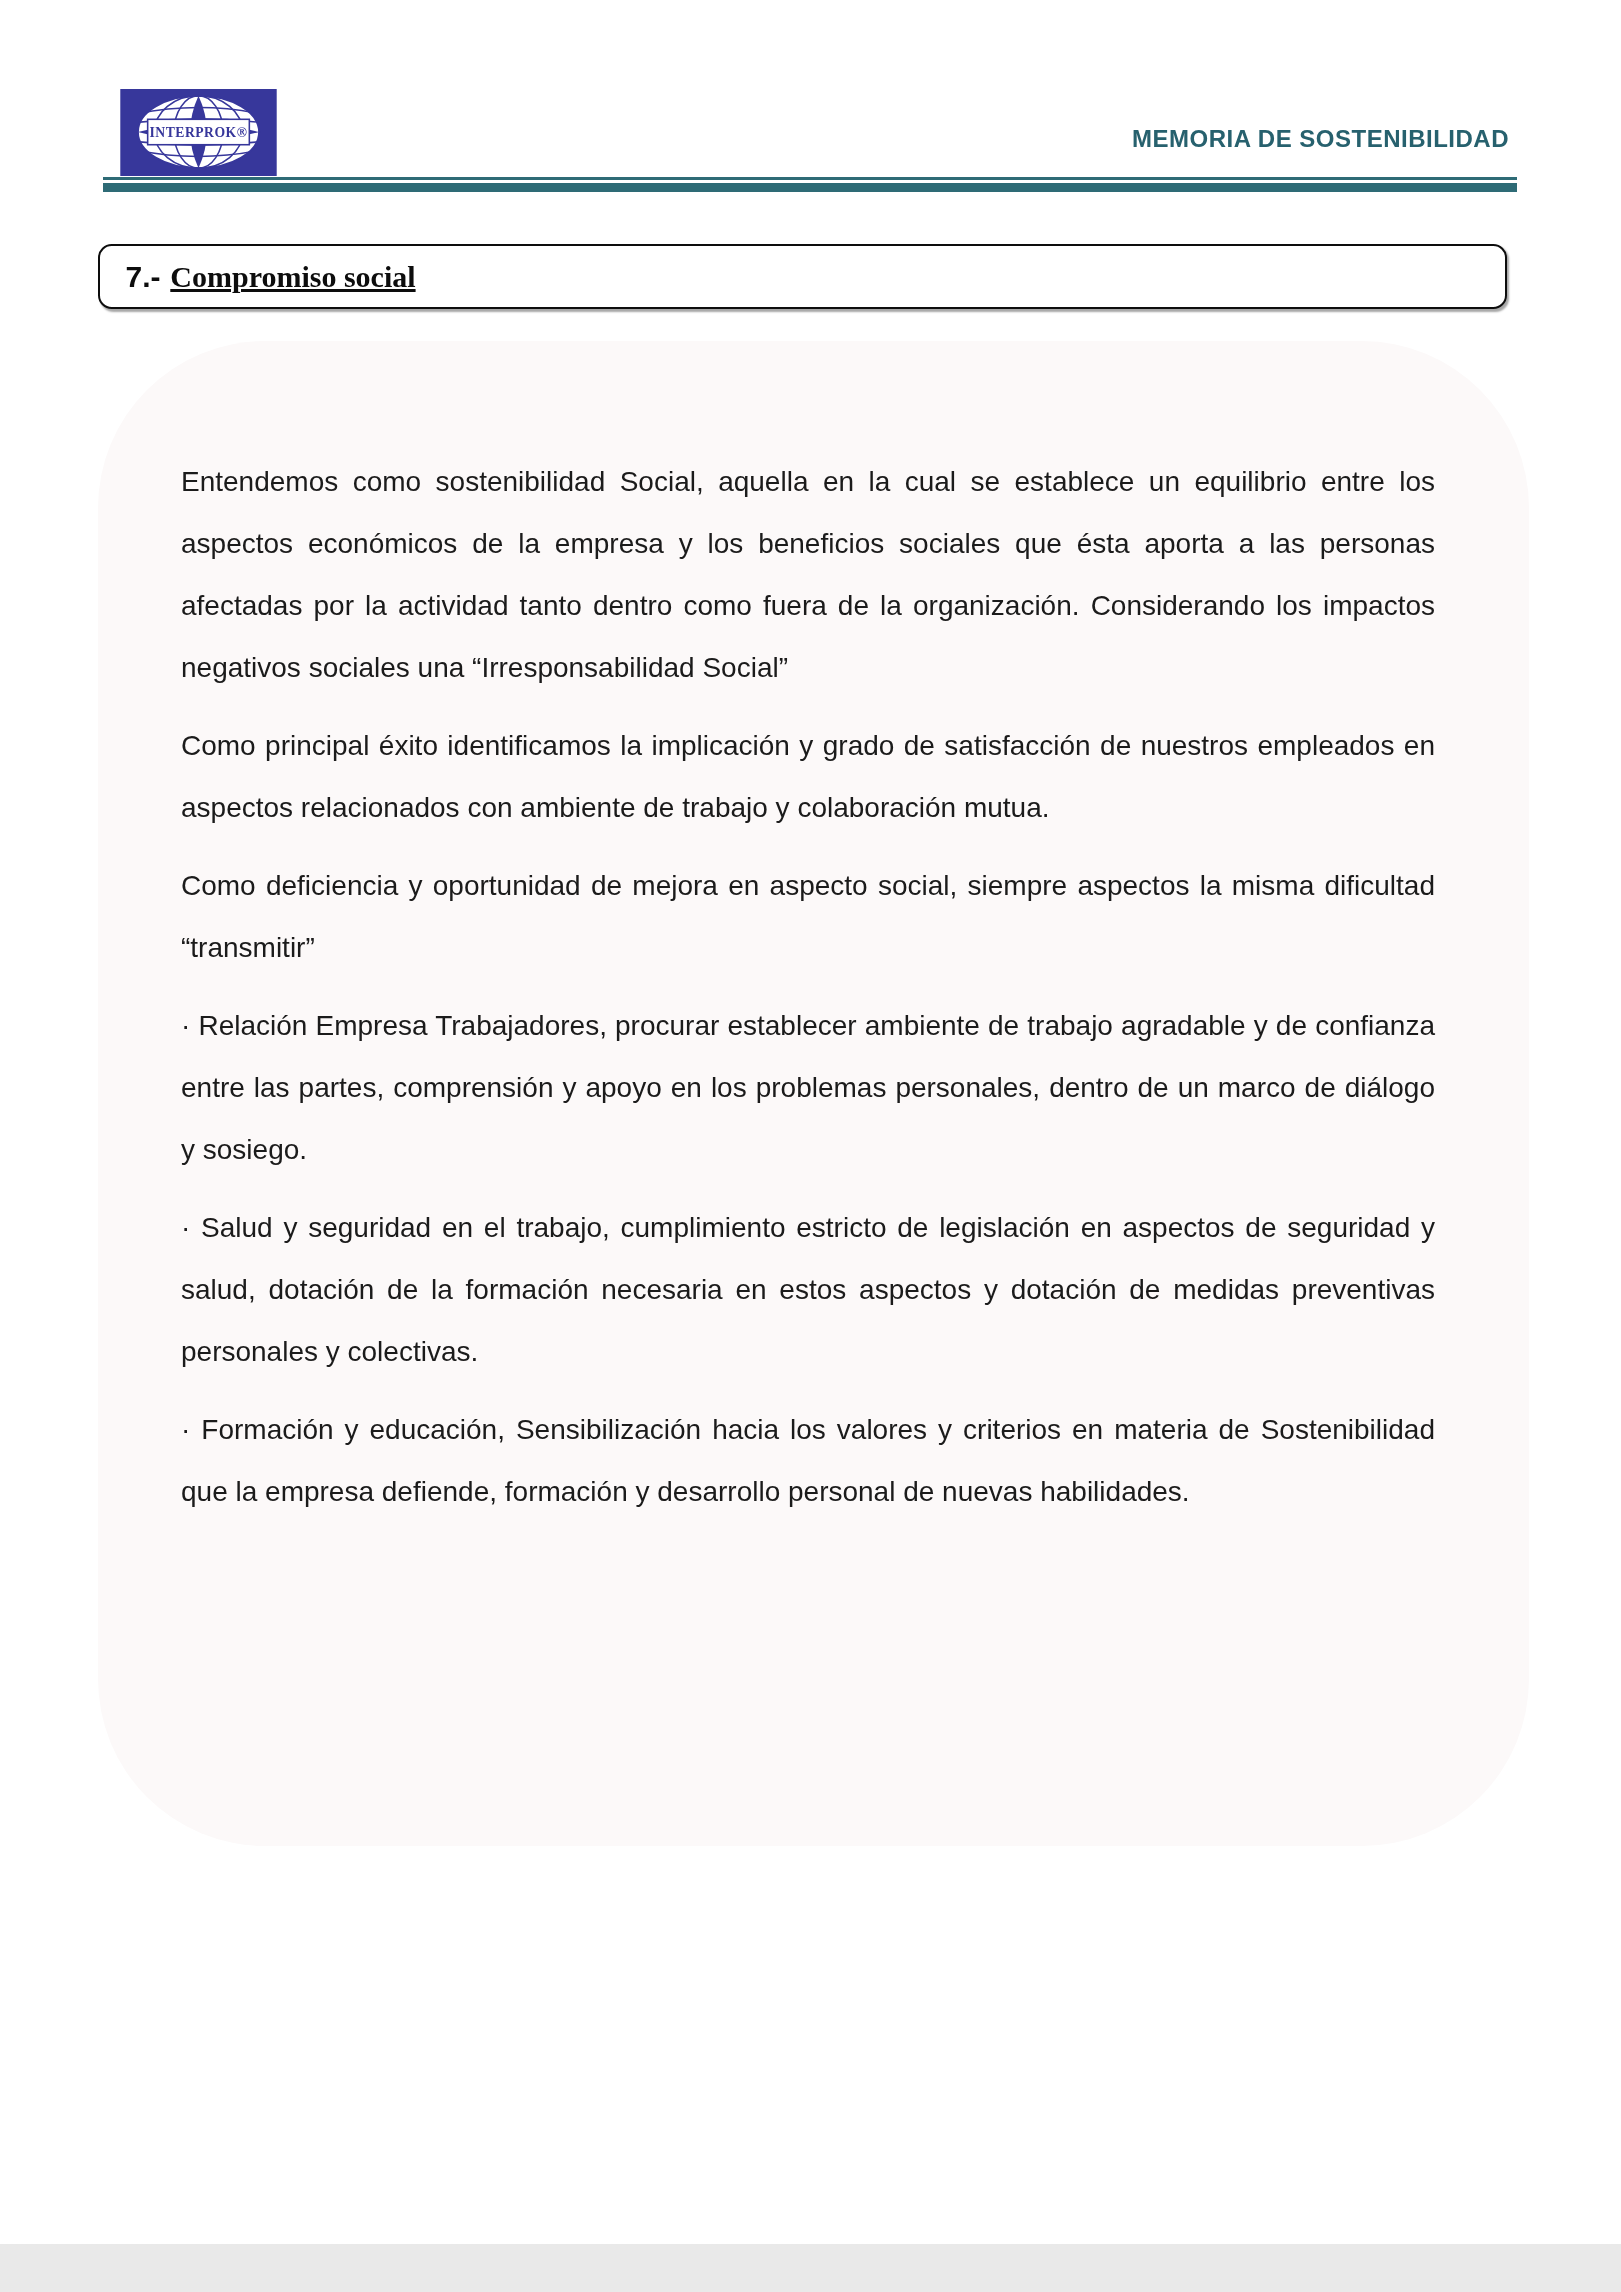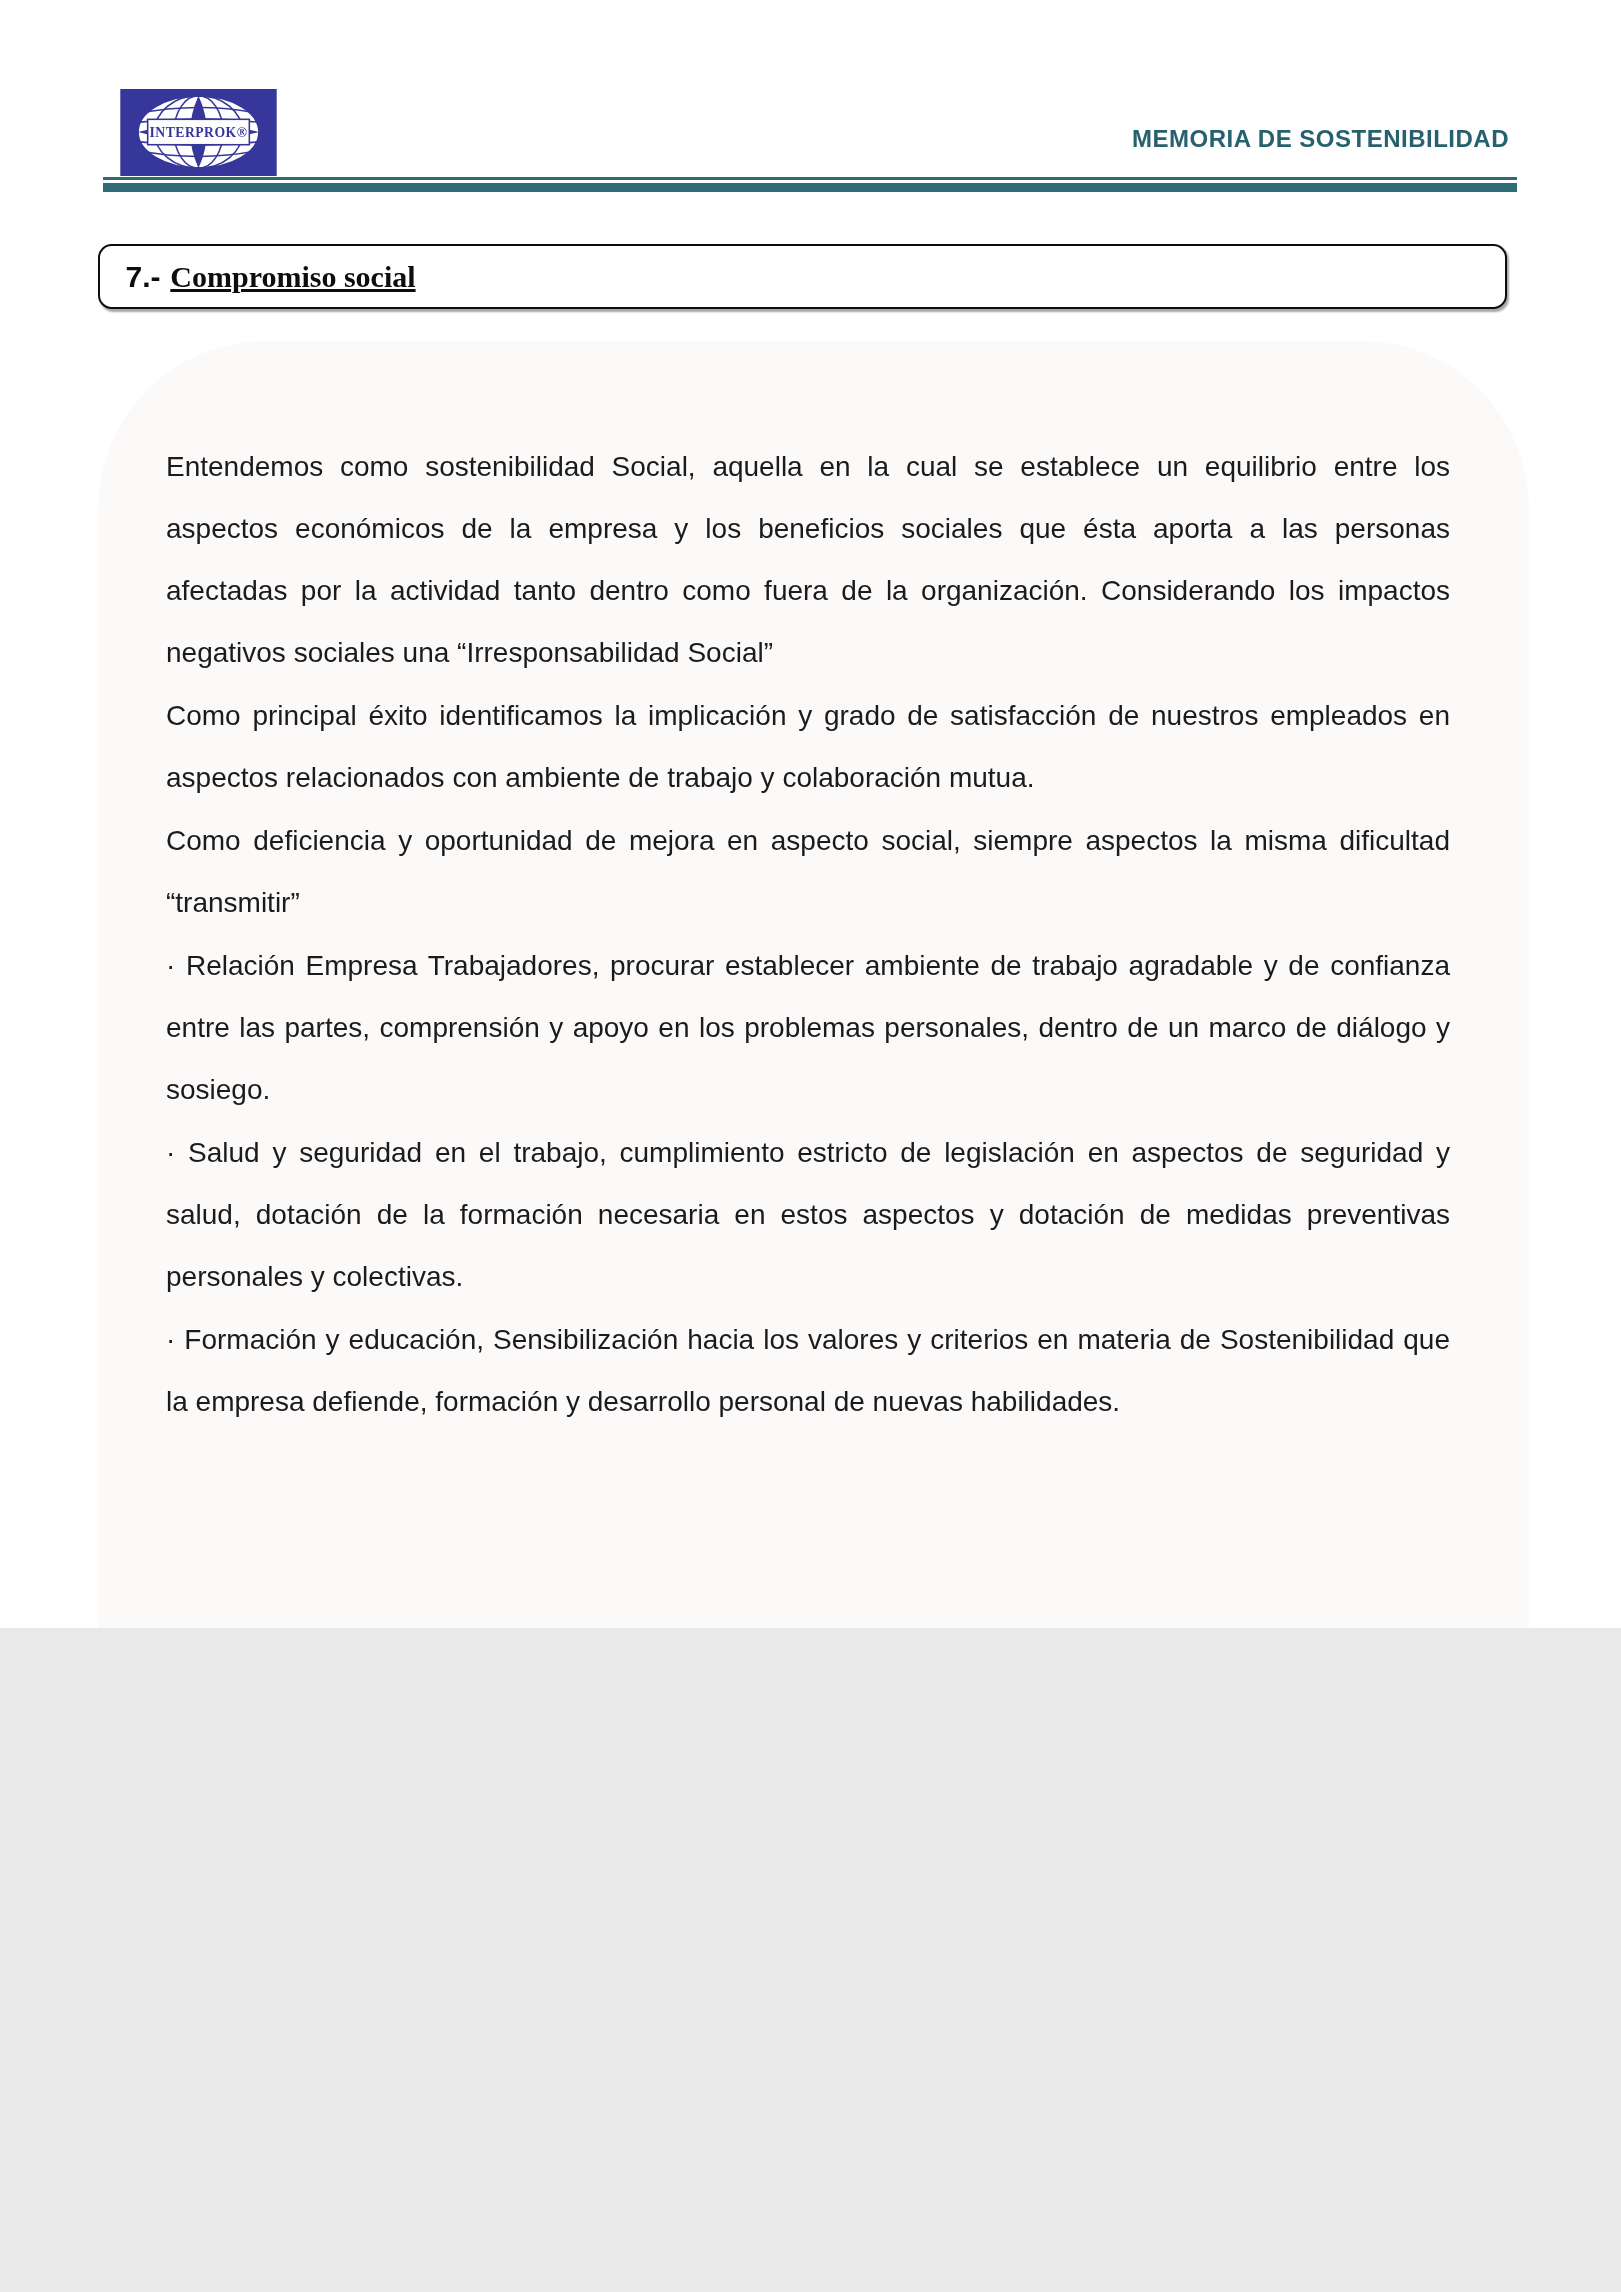--- a/index.html
+++ b/index.html
@@ -1,19 +1,19 @@
 <!DOCTYPE html>
 <html><head>
 <meta charset="utf-8">
 <style>
   html, body { margin: 0; padding: 0; background: #e9e9e9; }
   .page {
     position: relative;
     width: 1621px;
-    height: 1628px;
+    height: 2244px;
     margin: 0 auto;
     background: #ffffff;
     font-family: "Liberation Sans", sans-serif;
     overflow: hidden;
   }
 
   
   .logo {
     position: absolute;
     left: 120px;
@@ -75,21 +75,21 @@
     width: 1431px;
     height: 1505px;
     background: #fcf9f9;
     border-radius: 167px;
   }
   .content-text {
     box-sizing: border-box;
     padding: 94px 78px 0 67px;
   }
   .content-text p {
-    margin: 1px;
+    margin: 16px;
     font-size: 28px;
     line-height: 62px;
     color: #1b1b1b;
     text-align: justify;
   }
 </style>
 </head>
 <body>
 
 <div class="page">

